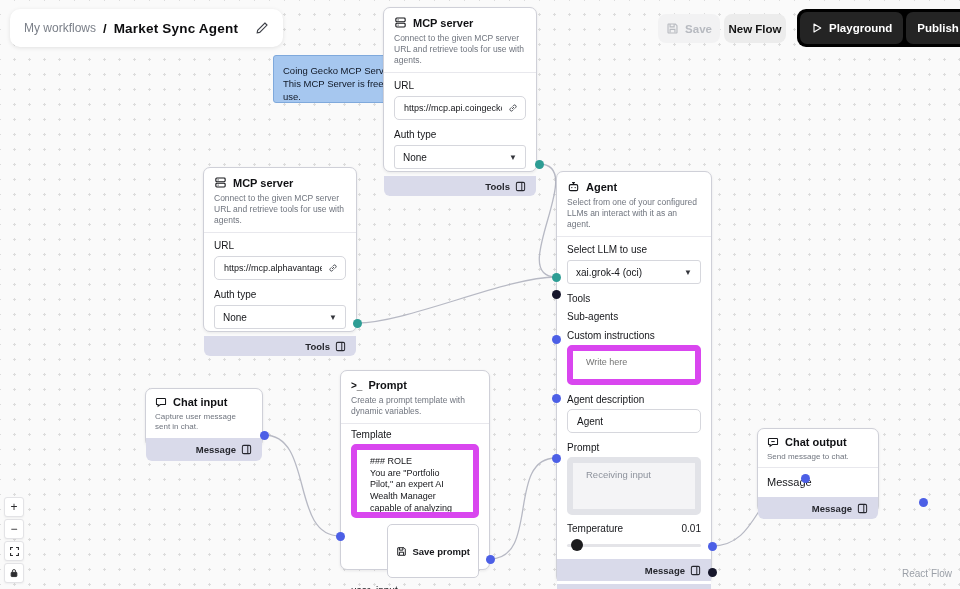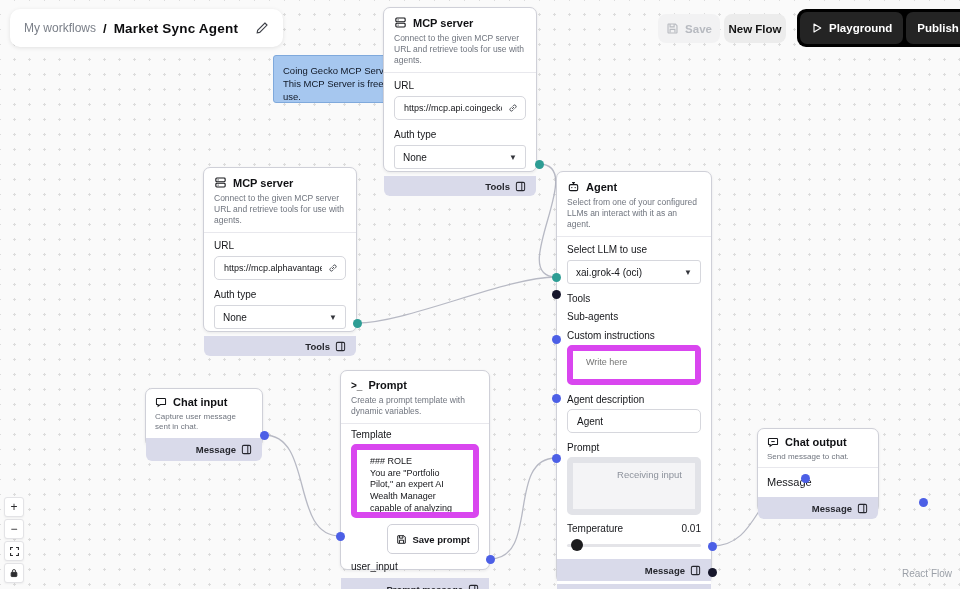--- a/index.html
+++ b/index.html
@@ -52,21 +52,21 @@
     padding:0 10px;font-size:9.5px;font-weight:bold;color:#26272e;}
   .nfooter.rounded{border-radius:0 0 6px 6px;}
   .rowtext{font-size:10px;color:#15161a;}
 
   .handle{position:absolute;width:9px;height:9px;border-radius:50%;}
   .h-teal{background:#2d9d94;}
   .h-blue{background:#4c5fe6;}
   .h-dark{background:#16162a;}
 
   .saveprompt{display:flex;align-items:center;gap:5px;border:1px solid #cfd0d8;border-radius:5px;
-    height:20px;padding:4px 8px;font-size:9.5px;font-weight:bold;background:#fff;color:#15161a;}
+    height:20px;padding:16px 8px;font-size:9.5px;font-weight:bold;background:#fff;color:#15161a;}
 
   .sliderwrap{position:relative;height:12px;}
   .slidertrack{position:absolute;left:0;right:0;top:5px;height:3px;border-radius:2px;background:#e4e4e8;}
   .sliderknob{position:absolute;top:0;left:4px;width:12px;height:12px;border-radius:50%;background:#1c1c1e;}
 
   
   .controls{position:absolute;left:4px;top:497px;display:flex;flex-direction:column;gap:2px;}
   .ctrl{width:20px;height:20px;background:#fff;border:1px solid #e3e3e6;border-radius:3px;
     display:flex;align-items:center;justify-content:center;font-size:12px;color:#2b2b2e;
     box-shadow:0 1px 2px rgba(0,0,0,.05);cursor:pointer;box-sizing:border-box;}
@@ -237,21 +237,21 @@
       </div>
       <div class="rowtext" style="margin-top:9px;">Tools</div>
       <div class="rowtext" style="margin-top:7px;">Sub-agents</div>
       <div class="flabel" style="margin:8px 0 4px;">Custom instructions</div>
       <textarea class="tarea" style="height: 40px;" placeholder="Write here"></textarea>
       <div class="flabel" style="margin:9px 0 4px;">Agent description</div>
       <div class="tinput" style="font-size:10px;">
         <input style="font-size: 10px;" readonly="" value="Agent">
       </div>
       <div class="flabel" style="margin:9px 0 4px;">Prompt</div>
-      <div class="tarea disabled" style="height:58px;font-size:9.5px;text-align:right;">Receiving input</div>
+      <div class="tarea disabled" style="height:58px;font-size:9.5px;">Receiving input</div>
       <div style="display:flex;justify-content:space-between;margin-top:8px;">
         <span class="flabel">Temperature</span>
         <span class="flabel">0.01</span>
       </div>
       <div class="sliderwrap" style="margin-top:5px;">
         <div class="slidertrack"></div>
         <div class="sliderknob"></div>
       </div>
       <div style="height:8px;"></div>
     </div>

